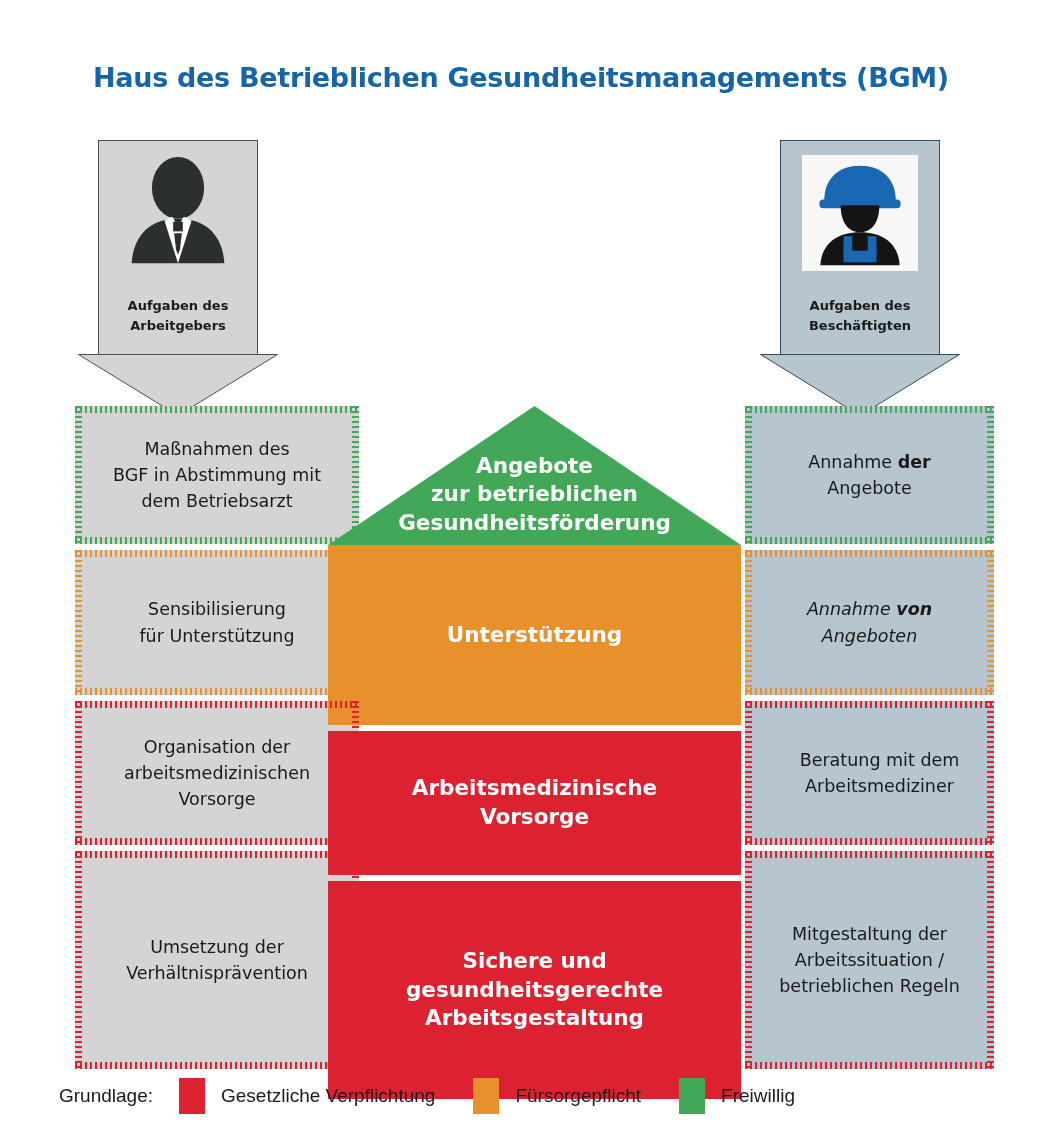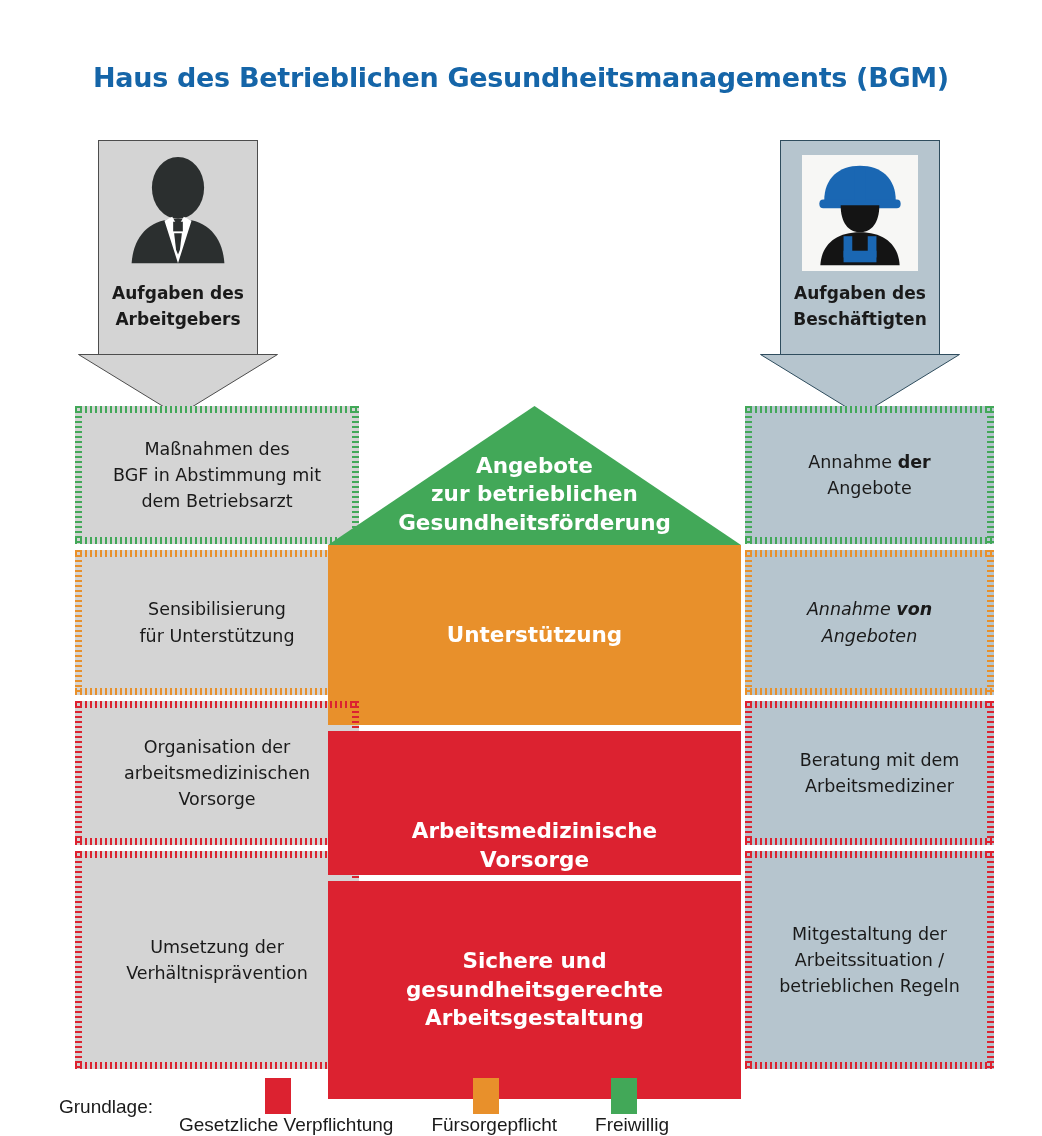--- a/index.html
+++ b/index.html
@@ -43,23 +43,23 @@
 
   .arrow .person {
     position: absolute;
     left: 42px; top: 14px;
     width: 116px; height: 118px;
   }
   .arrow .person svg { width: 100%; height: 100%; display:block; }
 
   .arrow .alabel {
     position: absolute;
-    left: 0; top: 140px; width: 200px;
-    text-align: center;
-    font-size: 17px;
+    left: 0; top: 156px; width: 200px;
+    text-align: center;
+    font-size: 13px;
     font-weight: bold;
     color: #1a1a1a;
     line-height: 1.55;
     font-family: "DejaVu Sans", sans-serif;
   }
 
   #arrow-left  { left: 78px;  top: 140px; }
   #arrow-right { left: 760px; top: 140px; }
 
   
@@ -152,21 +152,21 @@
   
   #legend {
     position: absolute;
     left: 59px; top: 1078px;
     display: flex; align-items: center;
     font-size: 19px;
     color: #1a1a1a;
     font-family: Liberation Sans, sans-serif;
   }
   #legend .lg-title { margin-right: 26px; }
-  #legend .lg-item { display: flex; align-items: center; margin-right: 38px; flex-direction: column; }
+  #legend .lg-item { display: flex; align-items: center; margin-right: 38px; }
   #legend .sw { width: 26px; height: 36px; margin-right: 16px; }
 </style>
 </head>
 <body>
 
 <div id="stage">
 
   <div class="title">Haus des Betrieblichen Gesundheitsmanagements (BGM)</div>
 
   <div class="arrow" id="arrow-left">
@@ -267,21 +267,21 @@
           <div>Angebote</div>
           <div>zur betrieblichen</div>
           <div>Gesundheitsförderung</div>
         </div>
       </div>
       <div class="floor" style="height: 180px; background: rgb(232, 144, 43);">
         <div>
           <div>Unterstützung</div>
         </div>
       </div>
-      <div class="floor" style="height: 144px; background: rgb(220, 34, 48); align-items: flex-end;">
+      <div class="floor" style="height: 144px; background: rgb(220, 34, 48);">
         <div>
           <div>Arbeitsmedizinische</div>
           <div>Vorsorge</div>
         </div>
       </div>
       <div class="floor" style="height: 218px; background: rgb(220, 34, 48);">
         <div>
           <div>Sichere und</div>
           <div>gesundheitsgerechte</div>
           <div>Arbeitsgestaltung</div>

